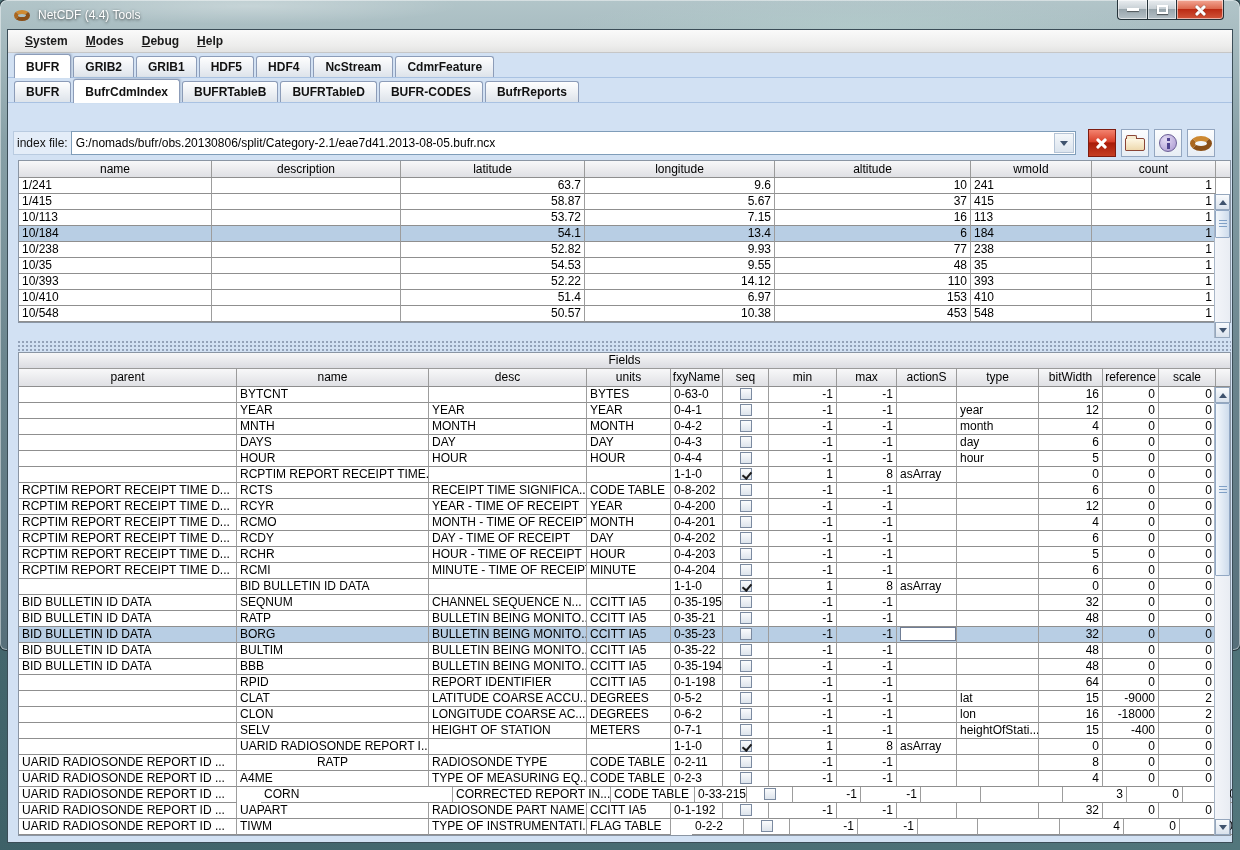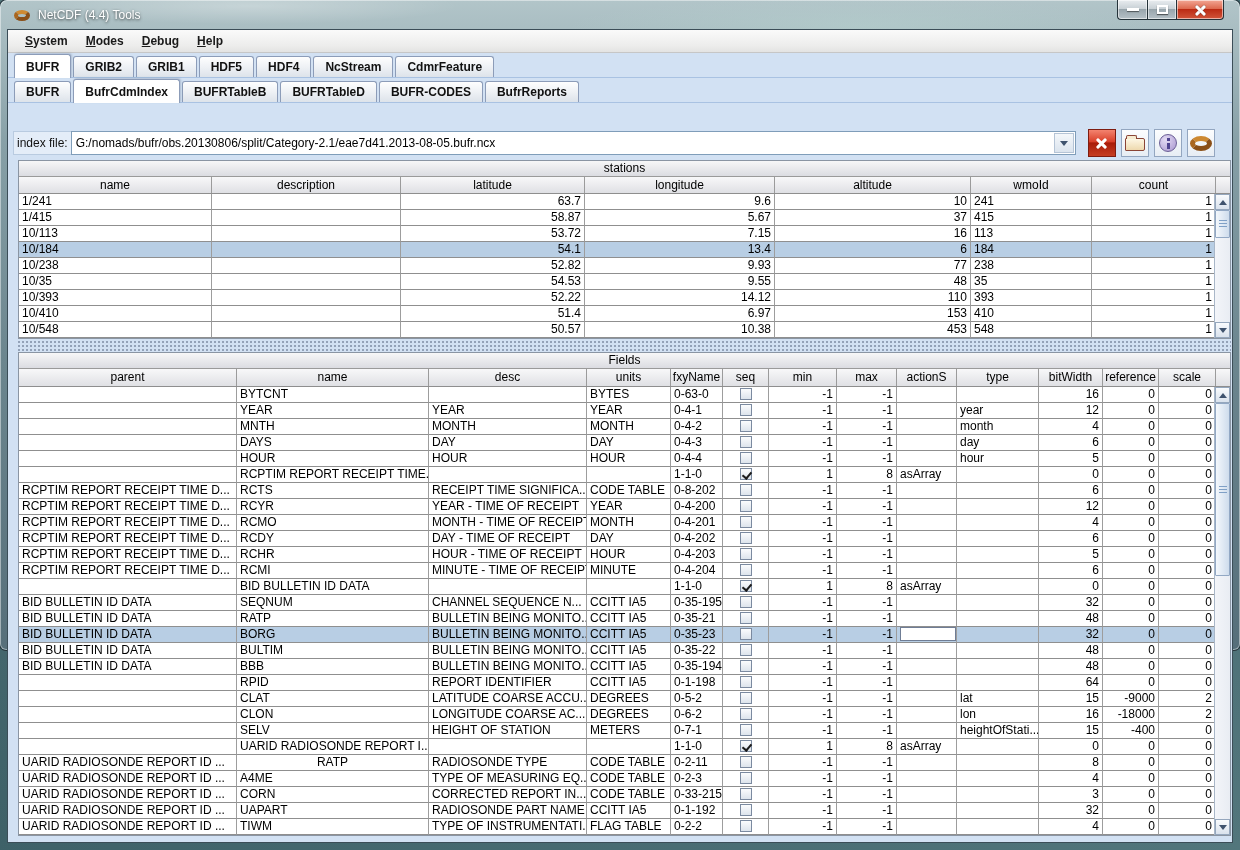--- a/index.html
+++ b/index.html
@@ -190,21 +190,20 @@
           <div class="tool-btn">
             <span class="icon-info"></span>
           </div>
           <div class="tool-btn">
             <span class="icon-ring"></span>
           </div>
         </span>
     </div>
 
     <div class="tbl" id="stations-table" style="top:130px; width:1213px;">
-      <div class="tbl-title">stations</div>
       <div class="hdr-row" id="st-hdr" style="height:17px; line-height:16px;">
           <div class="hdr-cell" style="width: 193px;">name</div>
           <div class="hdr-cell" style="width: 189px;">description</div>
           <div class="hdr-cell" style="width: 184px;">latitude</div>
           <div class="hdr-cell" style="width: 190px;">longitude</div>
           <div class="hdr-cell" style="width: 196px;">altitude</div>
           <div class="hdr-cell" style="width: 121px;">wmoId</div>
           <div class="hdr-cell" style="width: 124px;">count</div>
           <div class="hdr-corner"></div>
         </div>
@@ -747,21 +746,21 @@
             <div class="cell al-r" style="width: 68px;">-1</div>
             <div class="cell al-r" style="width: 60px;">-1</div>
             <div class="cell" style="width: 60px;"></div>
             <div class="cell" style="width: 82px;"></div>
             <div class="cell al-r" style="width: 64px;">4</div>
             <div class="cell al-r" style="width: 56px;">0</div>
             <div class="cell al-r" style="width: 57px;">0</div>
           </div>
           <div class="trow">
             <div class="cell" style="width: 218px;">UARID RADIOSONDE REPORT ID ...</div>
-            <div class="cell" style="width: 192px;">CORN</div>
+            <div class="cell" style="width: 192px; margin-left: 24px;">CORN</div>
             <div class="cell" style="width: 158px;">CORRECTED REPORT IN...</div>
             <div class="cell" style="width: 84px;">CODE TABLE</div>
             <div class="cell" style="width: 52px;">0-33-215</div>
             <div class="cell al-c" style="width: 46px;">
               <span class="cb" style="display: block;"></span>
             </div>
             <div class="cell al-r" style="width: 68px;">-1</div>
             <div class="cell al-r" style="width: 60px;">-1</div>
             <div class="cell" style="width: 60px;"></div>
             <div class="cell" style="width: 82px;"></div>
@@ -784,21 +783,21 @@
             <div class="cell" style="width: 82px;"></div>
             <div class="cell al-r" style="width: 64px;">32</div>
             <div class="cell al-r" style="width: 56px;">0</div>
             <div class="cell al-r" style="width: 57px;">0</div>
           </div>
           <div class="trow">
             <div class="cell" style="width: 218px;">UARID RADIOSONDE REPORT ID ...</div>
             <div class="cell" style="width: 192px;">TIWM</div>
             <div class="cell" style="width: 158px;">TYPE OF INSTRUMENTATI...</div>
             <div class="cell" style="width: 84px;">FLAG TABLE</div>
-            <div class="cell" style="width: 52px;">0-2-2</div>
+            <div class="cell" style="width: 52px; margin-left: 21px;">0-2-2</div>
             <div class="cell al-c" style="width: 46px;">
               <span class="cb" style="display: block;"></span>
             </div>
             <div class="cell al-r" style="width: 68px;">-1</div>
             <div class="cell al-r" style="width: 60px;">-1</div>
             <div class="cell" style="width: 60px;"></div>
             <div class="cell" style="width: 82px;"></div>
             <div class="cell al-r" style="width: 64px;">4</div>
             <div class="cell al-r" style="width: 56px;">0</div>
             <div class="cell al-r" style="width: 57px;">0</div>

